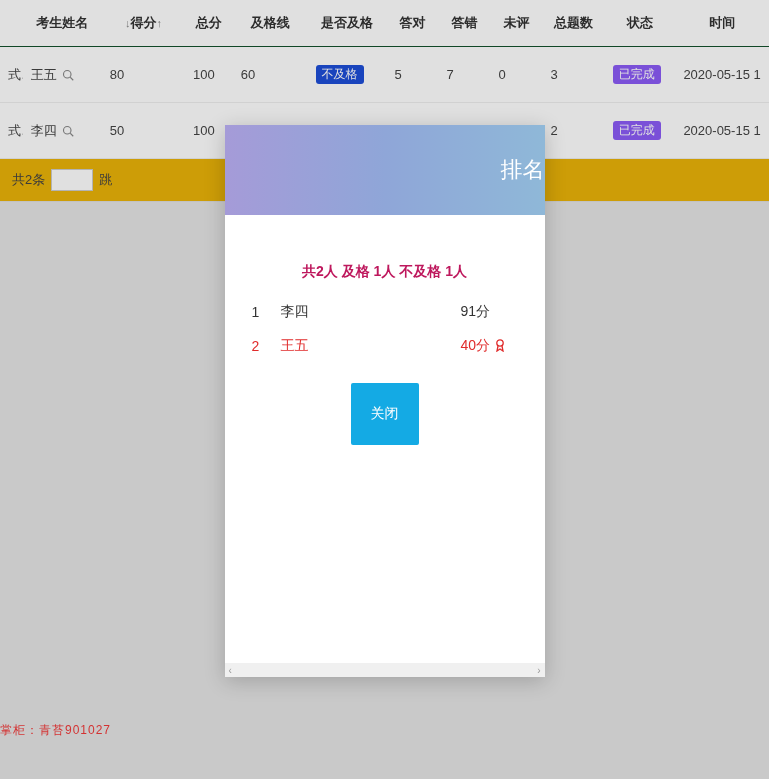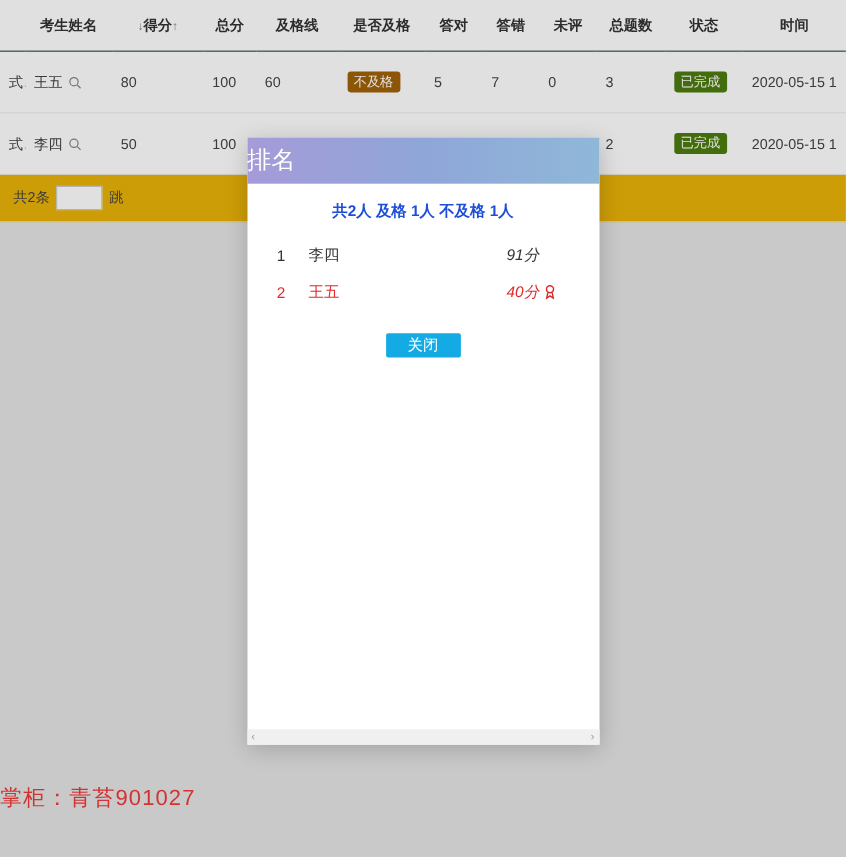--- a/index.html
+++ b/index.html
@@ -62,22 +62,22 @@
       vertical-align: middle;
     }
     .zoom-icon svg { width: 12px; height: 12px; display: block; }
     .badge {
       display: inline-block;
       padding: 1px 6px;
       border-radius: 3px;
       color: #fff;
       font-size: 12px;
     }
-    .badge-fail { background: #a16207; }
-    .badge-done { background: #4d7c0f; }
+    .badge-fail { background: #1d4ed8; }
+    .badge-done { background: #8b5cf6; }
     .pager {
       background: #eab308;
       padding: 10px 12px;
       font-size: 13px;
       color: #444;
       text-align: right;
       display: flex;
       justify-content: flex-start;
       align-items: center;
       gap: 6px;
@@ -88,21 +88,21 @@
       height: 22px;
       border: 1px solid #ccc;
       padding: 0 2px;
       font-size: 12px;
     }
     .footer-text {
       position: absolute;
       left: 0;
       bottom: 40px;
       color: #f13a3a;
-      font-size: 20px;
+      font-size: 12px;
       letter-spacing: 1px;
       z-index: 2;
     }
 
     
     .modal {
       position: absolute;
       left: 50%;
       top: 125px;
       transform: translateX(-50%);
@@ -111,56 +111,57 @@
       background: #fff;
       z-index: 10;
       box-shadow: 0 4px 20px rgba(0,0,0,0.2);
       display: flex;
       flex-direction: column;
     }
     .modal-header {
       background: linear-gradient(90deg, #a59bd8 0%, #8fa6d8 50%, #8fb8d8 100%);
       color: #fff;
       font-size: 22px;
-      text-align: left;
-      padding: 6px 0;
+      text-align: right;
+      padding: 30px 0;
       font-weight: 400;
     }
     .modal-body {
       flex: 1;
       overflow: auto;
       padding: 16px 14px 8px;
       position: relative;
     }
     .modal-body::-webkit-scrollbar { width: 14px; height: 14px; }
     .modal-body::-webkit-scrollbar-thumb { background: #c8c8c8; }
     .modal-body::-webkit-scrollbar-track { background: #f0f0f0; }
     .summary {
       text-align: center;
       font-weight: 700;
       font-size: 14px;
       margin-bottom: 14px;
-      color: #1d4ed8;
+      color: #be185d;
+      margin-top: 32px;
     }
     .rank-row {
       display: flex;
       align-items: center;
       padding: 8px 0;
       font-size: 14px;
     }
     .rank-row.fail { color: #e02b2b; }
     .rank-idx { width: 34px; text-align: center; }
     .rank-name { flex: 1; padding-left: 8px; }
-    .rank-score { width: 70px; text-align: right; display: flex; align-items: center; gap: 4px; font-style: italic; }
+    .rank-score { width: 70px; text-align: right; display: flex; align-items: center; gap: 4px; }
     .modal-actions { text-align: center; margin-top: 20px; }
     .btn-close {
       background: #14aae4;
       color: #fff;
       border: none;
-      padding: 2px 20px;
+      padding: 22px 20px;
       font-size: 14px;
       cursor: pointer;
       border-radius: 2px;
     }
     .modal-footer-scroll {
       height: 14px;
       background: #f0f0f0;
       position: relative;
       display: flex;
       align-items: center;

